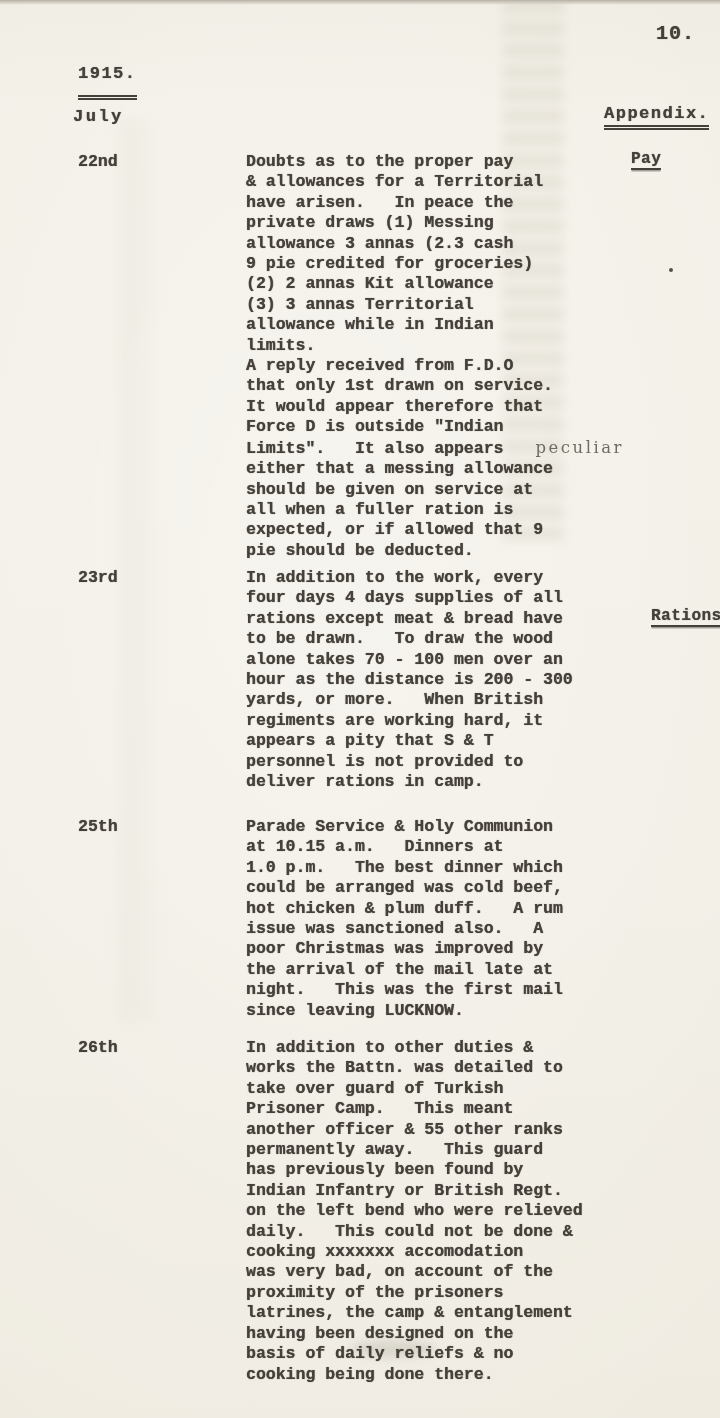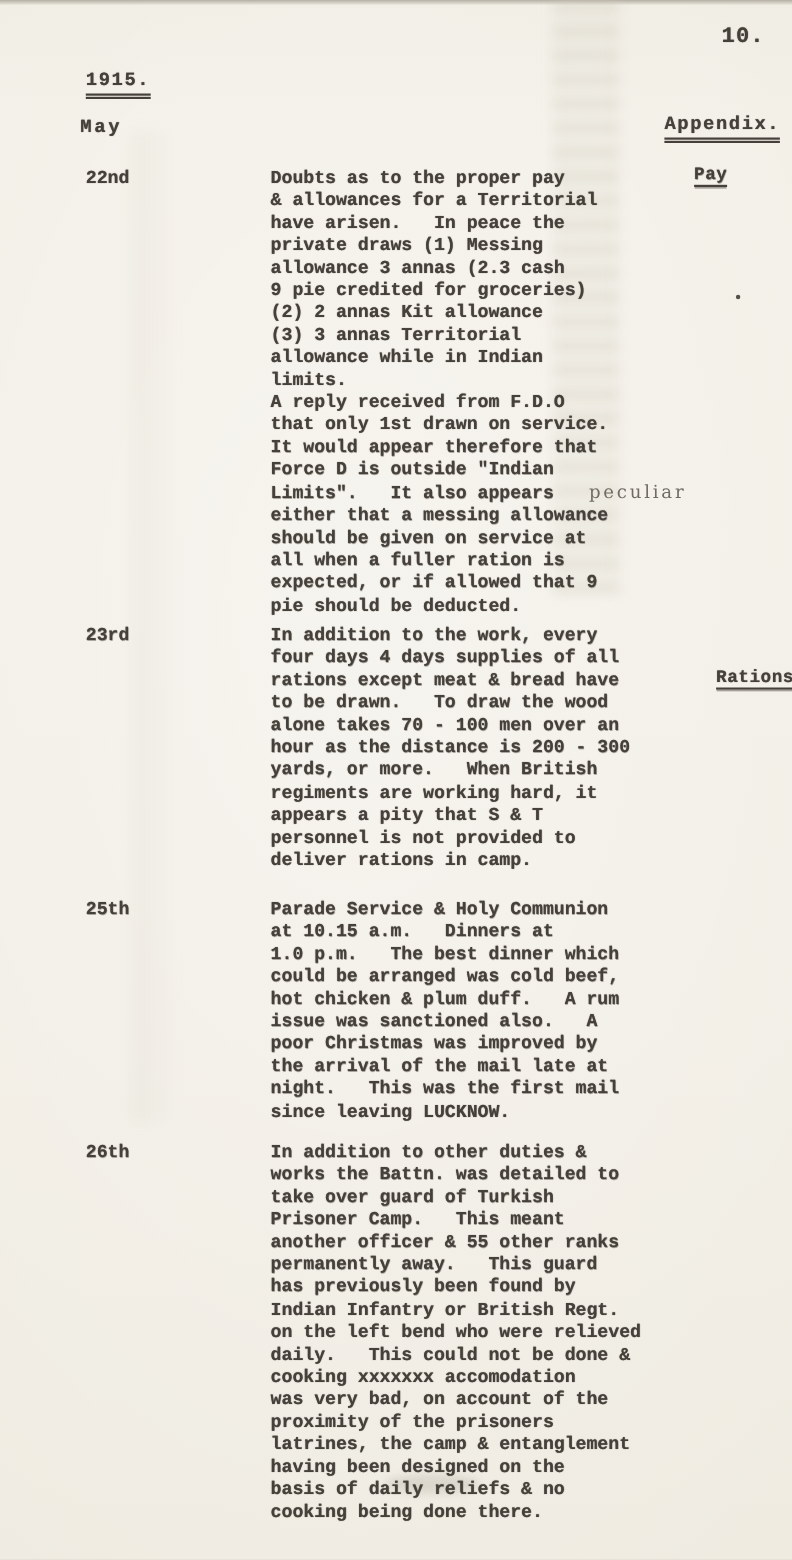--- a/index.html
+++ b/index.html
@@ -27,21 +27,21 @@
     background:rgba(122,114,100,0.18);border-radius:50%;filter:blur(4px);}
   .ink-dot{position:absolute;left:669px;top:268px;width:4px;height:4px;border-radius:50%;
     background:rgba(58,52,44,0.85);filter:blur(0.4px);}
 
   .typed{
     font-weight:700;
     text-shadow:0 0 1px rgba(62,56,48,0.65), 0.4px 0.4px 0.6px rgba(62,56,48,0.35);
   }
   .page-number{position:absolute;left:656px;top:22px;font-size:20px;letter-spacing:1px;}
   .year-heading{position:absolute;left:78px;top:64px;font-size:17px;letter-spacing:1.5px;
-    border-bottom:5px double #45403a;padding-bottom:2px;}
+    border-bottom:5px double #45403a;padding-bottom:12px;}
   .month-label{position:absolute;left:73px;top:107px;font-size:17px;letter-spacing:2.5px;}
   .appendix-label{position:absolute;left:604px;top:104px;font-size:17px;letter-spacing:1.5px;
     border-bottom:5px double #45403a;padding-bottom:2px;}
 
   .entries{position:absolute;left:3px;top:0;width:720px;height:1132px;}
   .entry{position:absolute;left:0;width:720px;}
   .entry:nth-child(1){top:152px;}
   .entry:nth-child(2){top:568px;}
   .entry:nth-child(3){top:817px;}
   .entry:nth-child(4){top:1038px;}
@@ -63,21 +63,21 @@
 
 <div class="page">
   <div class="top-edge"></div>
   <div class="scan-band"></div>
   <div class="scan-band2"></div>
   <div class="smudge"></div>
   <div class="ink-dot"></div>
 
   <div class="page-number typed">10.</div>
   <div class="year-heading typed">1915.</div>
-  <div class="month-label typed">May</div>
+  <div class="month-label typed">July</div>
   <div class="appendix-label typed">Appendix.</div>
 
   <div class="entries">
       <div class="entry">
         <div class="date typed">22nd</div>
         <div class="body typed"><div class="line">Doubts as to the proper pay</div><div class="line">&amp; allowances for a Territorial</div><div class="line">have arisen.   In peace the</div><div class="line">private draws (1) Messing</div><div class="line">allowance 3 annas (2.3 cash</div><div class="line">9 pie credited for groceries)</div><div class="line">(2) 2 annas Kit allowance</div><div class="line">(3) 3 annas Territorial</div><div class="line">allowance while in Indian</div><div class="line">limits.</div><div class="line">A reply received from F.D.O</div><div class="line">that only 1st drawn on service.</div><div class="line">It would appear therefore that</div><div class="line">Force D is outside "Indian</div><div class="line">Limits".   It also appears<span class="pencil">peculiar</span></div><div class="line">either that a messing allowance</div><div class="line">should be given on service at</div><div class="line">all when a fuller ration is</div><div class="line">expected, or if allowed that 9</div><div class="line">pie should be deducted.</div></div>
         <div class="margin-note typed" style="top: -2px;">Pay</div>
       </div>
       <div class="entry">
         <div class="date typed">23rd</div>

